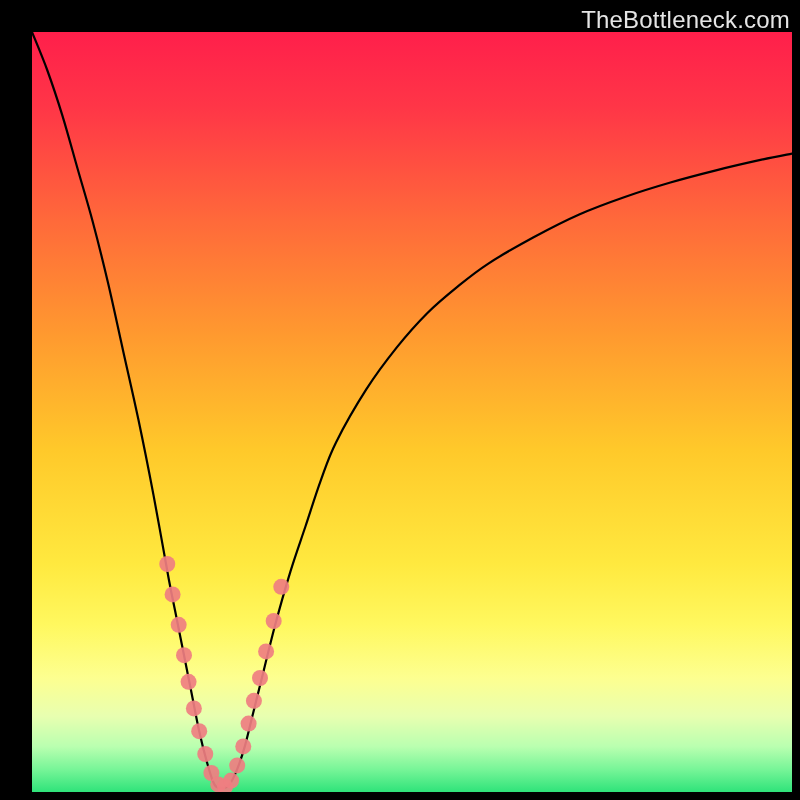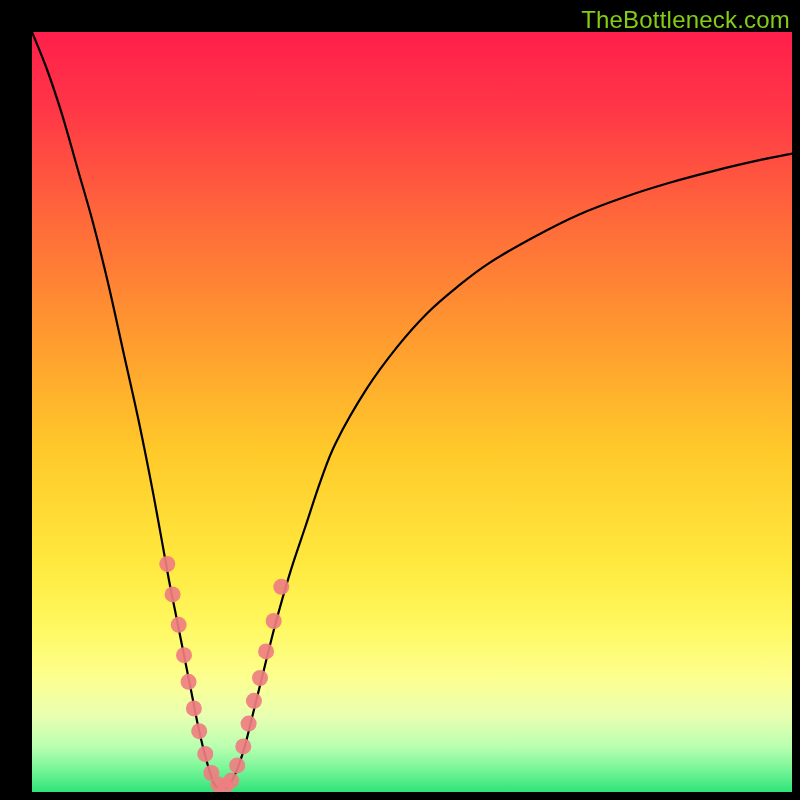--- a/index.html
+++ b/index.html
@@ -32,21 +32,21 @@
   }
   svg.curve-layer {
     position: absolute;
     left: 0;
     top: 0;
   }
   .watermark {
     position: absolute;
     top: 6px;
     right: 10px;
-    color: #84cc16;
+    color: #e5e5e5;
     font-size: 24px;
     font-weight: 500;
     letter-spacing: 0.2px;
   }
 </style>
 </head>
 <body>
 
 <div class="frame">
 

